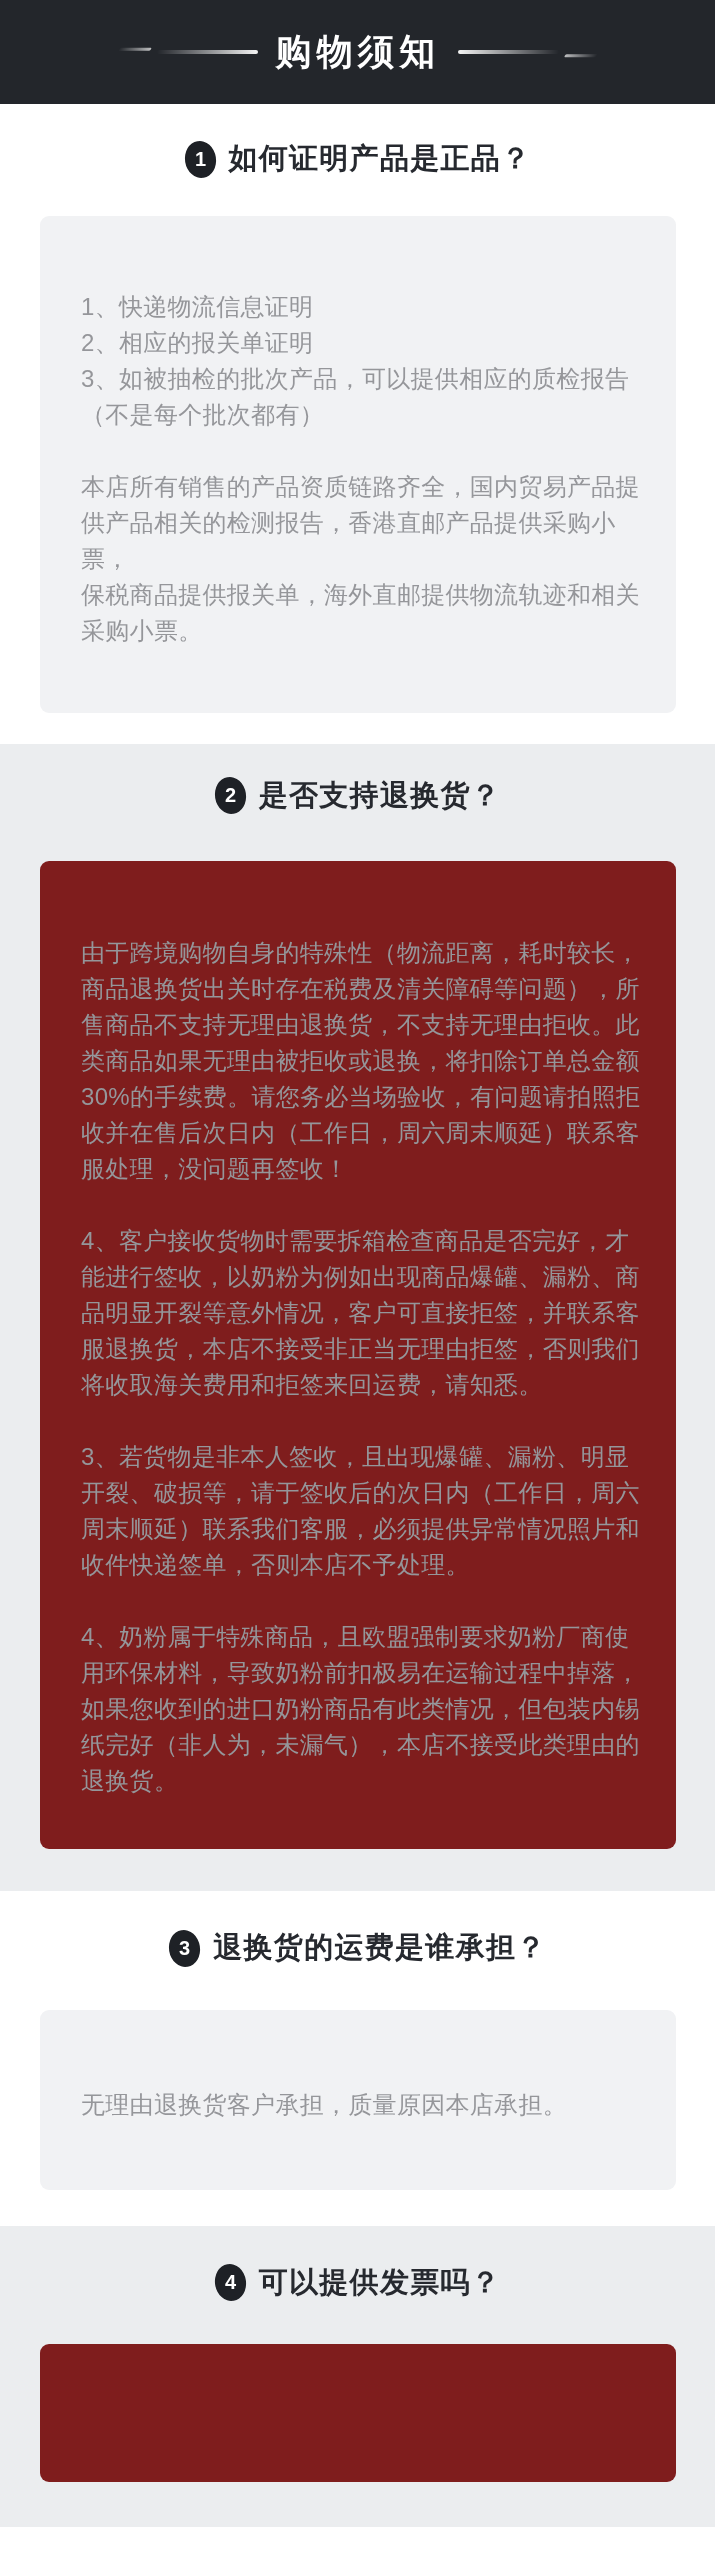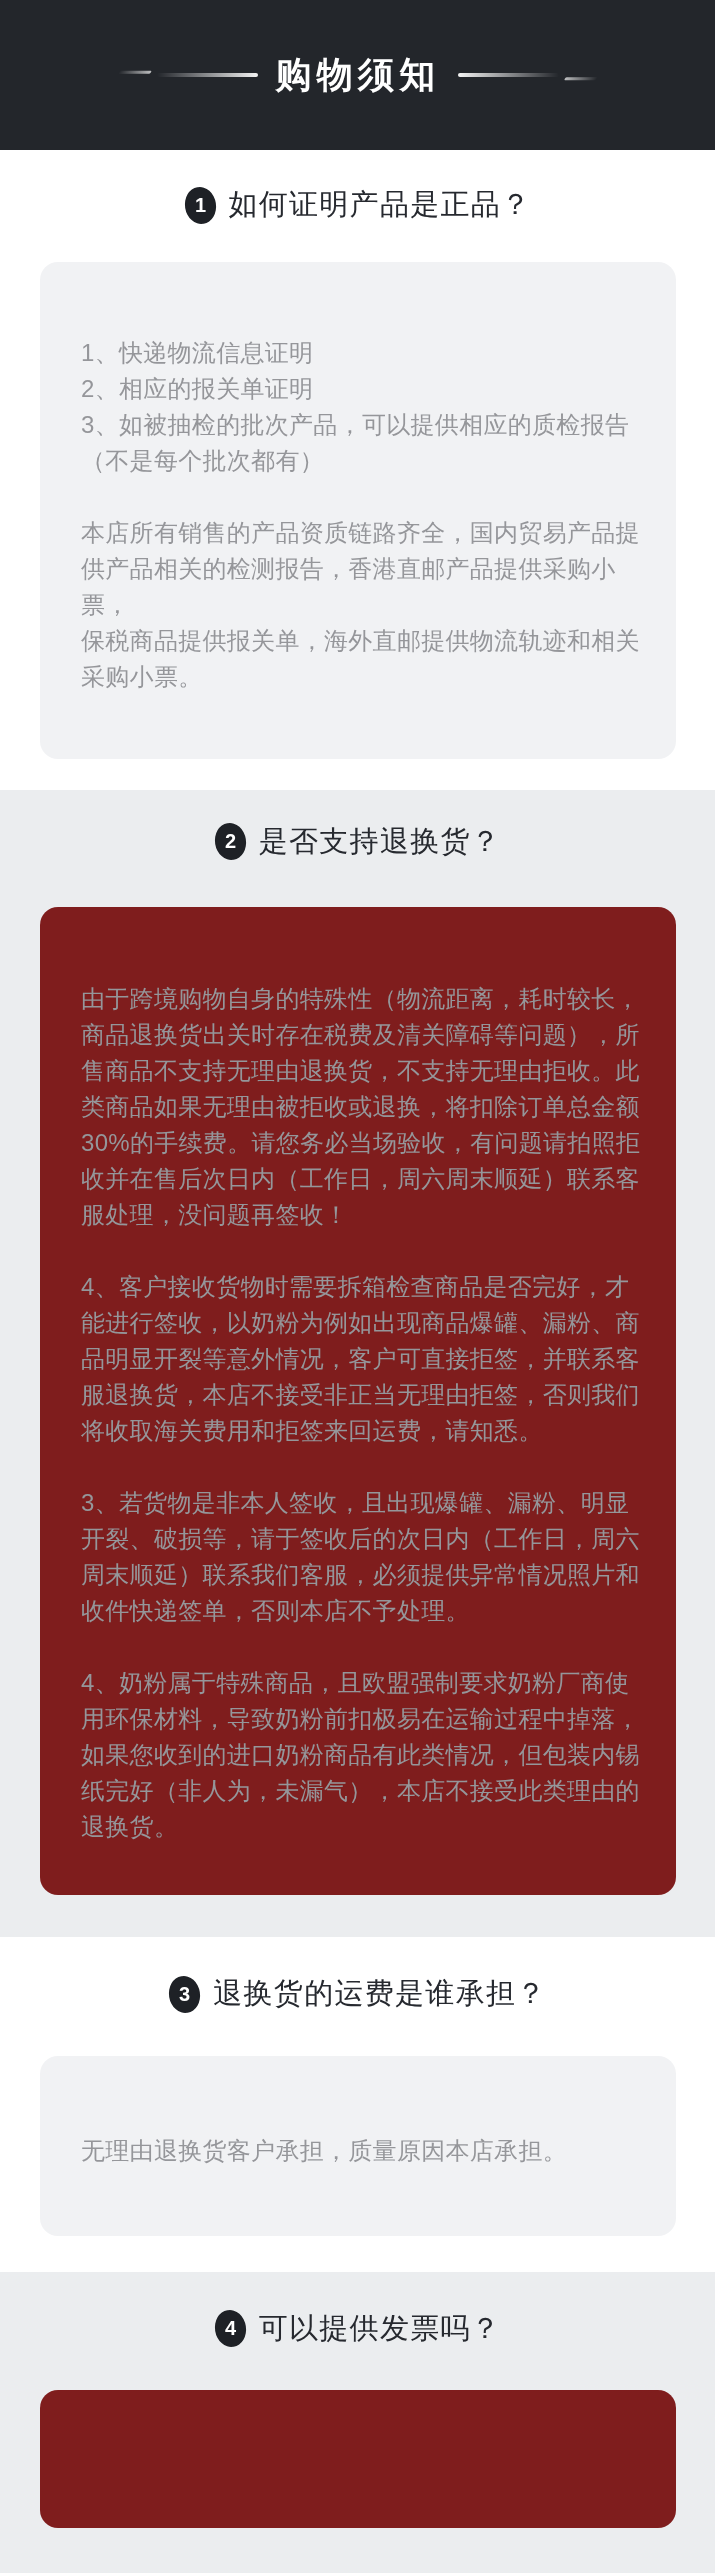--- a/index.html
+++ b/index.html
@@ -3,21 +3,21 @@
 <meta charset="utf-8">
 <style>
   html,body{margin:0;padding:0;}
   body{
     width:716px;height:2576px;overflow:hidden;background:#ffffff;
     font-family:"Liberation Sans","DejaVu Sans",sans-serif;
     -webkit-font-smoothing:antialiased;
   }
   
   .header{
-    height:150px;background:#23262b;
+    height:104px;background:#23262b;
     display:flex;align-items:center;justify-content:center;gap:17px;
   }
   .header h1{
     margin:0;font-size:36px;font-weight:700;color:#ffffff;letter-spacing:5.3px;
   }
   .hgroup{display:flex;align-items:center;gap:8px;}
   .hline{width:101px;height:3.3px;border-radius:2px;}
   .hline.left{background:linear-gradient(to right,rgba(255,255,255,0),rgba(255,255,255,.95));}
   .hline.right{background:linear-gradient(to left,rgba(255,255,255,0),rgba(255,255,255,.95));}
   .hdash{width:32px;height:2.7px;border-radius:1.3px;}
@@ -28,24 +28,24 @@
   .sec{background:#ffffff;}
   .sec.band{background:#ebedef;}
   .heading{display:flex;align-items:center;justify-content:center;gap:13.3px;}
   .num-badge{
     width:30.5px;height:37px;border-radius:50%;background:#1e2126;color:#ffffff;
     display:flex;align-items:center;justify-content:center;
     font-size:20px;font-weight:700;transform:rotate(-9deg);flex:0 0 auto;
   }
   .num-badge span{transform:rotate(9deg);}
   .heading h2{
-    margin:0;font-size:29px;font-weight:400;color:#26292f;letter-spacing:1.3px;
+    margin:0;font-size:29px;font-weight:700;color:#26292f;letter-spacing:1.3px;
   }
   .box{
-    margin:0 40px;border-radius:18px;background:#f1f2f4;
+    margin:0 40px;border-radius:9px;background:#f1f2f4;
     font-size:24px;line-height:36px;color:#95969a;
     white-space:pre-line;letter-spacing:0.3px;
   }
   .sec.band .box{background:#7f1d1d;}
   .box p{margin:0;}
   .box p.gap-before{}
 
   
   .s1{padding-top:35px;}
   .s1 .heading{margin-bottom:37px;}

